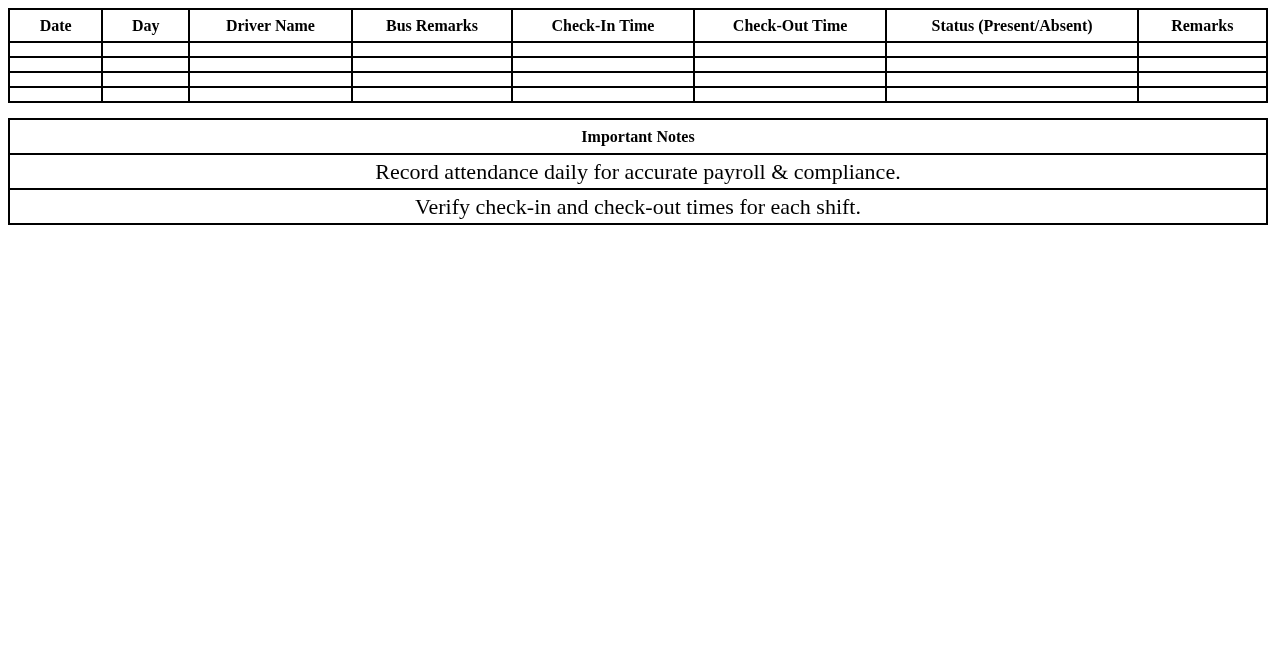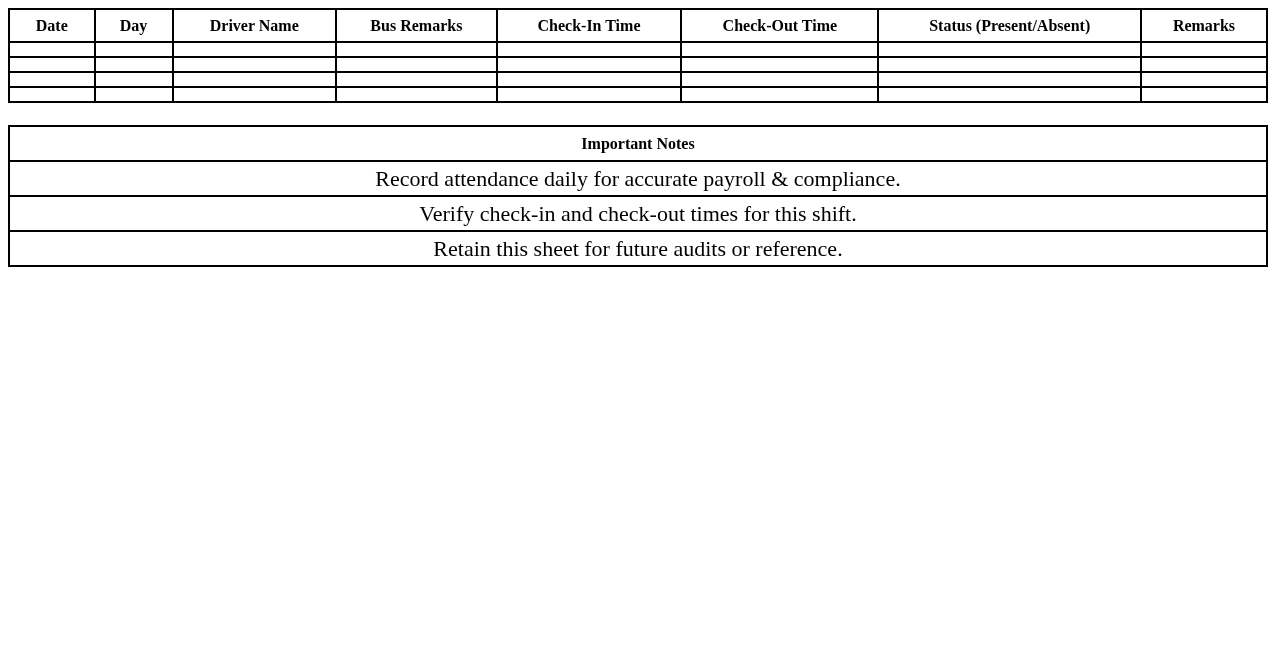--- a/index.html
+++ b/index.html
@@ -22,33 +22,33 @@
     table-layout:fixed;
   }
   
   table.attendance th{
     border:2px solid var(--border);
     font-size:16px;
     font-weight:bold;
     text-align:center;
     vertical-align:middle;
     height:31px;
-    padding:0 2px;
+    padding:0 12px;
     overflow:hidden;
     white-space:nowrap;
   }
   table.attendance td{
     border:2px solid var(--border);
     height:13px;
     padding:0;
     font-size:11px;
   }
   
   table.notes{
-    margin-top:22px;
+    margin-top:15px;
     font-family:Liberation Serif, serif;
   }
   table.notes th,
   table.notes td{
     border:2px solid var(--border);
     text-align:center;
     vertical-align:middle;
     height:33px;
     padding:0 4px;
   }
@@ -125,19 +125,16 @@
   <thead>
     <tr>
       <th>Important Notes</th>
     </tr>
   </thead>
   <tbody>
       <tr>
         <td>Record attendance daily for accurate payroll &amp; compliance.</td>
       </tr>
       <tr>
-        <td>Verify check-in and check-out times for this shift.</td>
-      </tr>
-      <tr>
-        <td>Retain this sheet for future audits or reference.</td>
+        <td>Verify check-in and check-out times for each shift.</td>
       </tr>
     </tbody>
 </table>
 
 </body></html>

